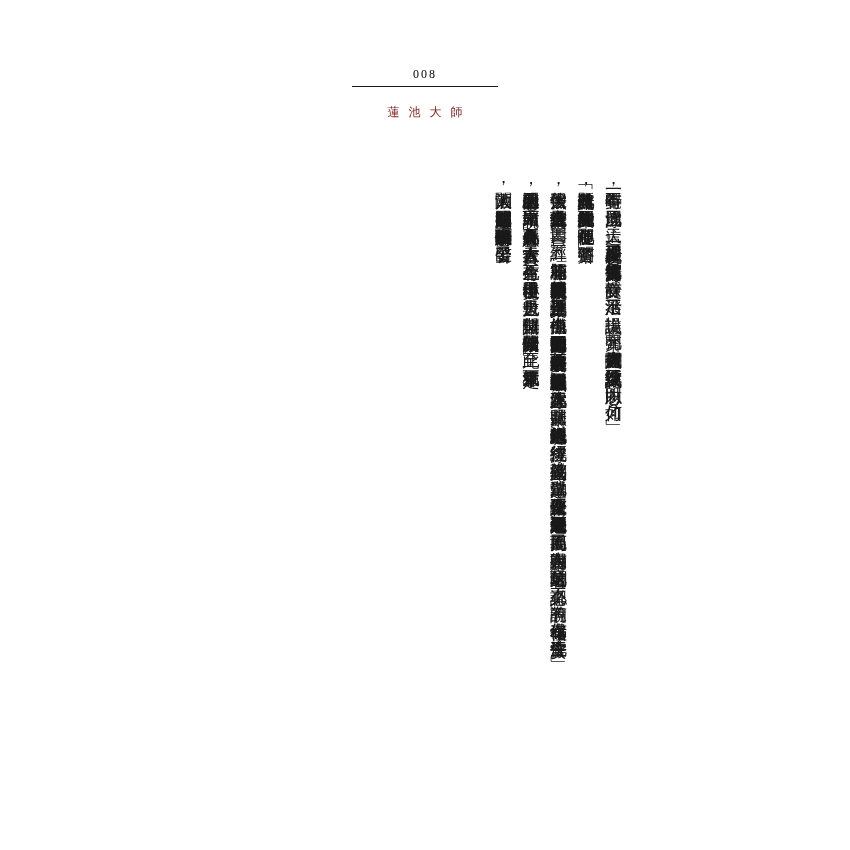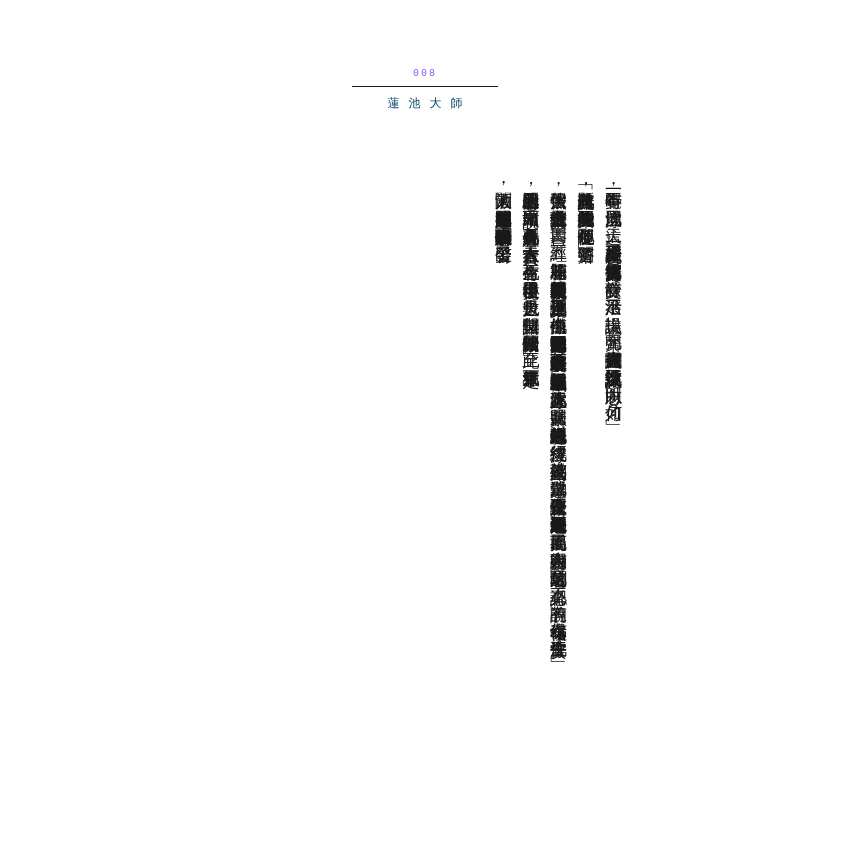--- a/index.html
+++ b/index.html
@@ -19,40 +19,40 @@
   
   .running-head {
     position: absolute;
     top: 64px;
     left: 50%;
     transform: translateX(-50%);
     text-align: center;
   }
   .page-number {
     display: block;
-    font-family: Liberation Mono, monospace;
-    font-size: 10px;
+    font-family: Liberation Serif, serif;
+    font-size: 12px;
     letter-spacing: 2px;
     line-height: 20px;
-    color: #8b5cf6;
+    color: #000000;
   }
   .head-rule {
     width: 146px;
     height: 0;
     border-bottom: 1.5px solid #1a1a1a;
     margin: 2px auto 0 auto;
   }
   .book-title {
     display: block;
-    margin-top: 8px;
+    margin-top: 17px;
     font-size: 12px;
     letter-spacing: 9px;
     text-indent: 9px; 
     white-space: nowrap;
-    color: #0c4a6e;
+    color: #7f1d1d;
   }
   
   .text-block {
     position: absolute;
     top: 145px;
     right: 223px;
     height: 652px;
     width: 414px;
     writing-mode: vertical-rl;
     text-orientation: mixed;

